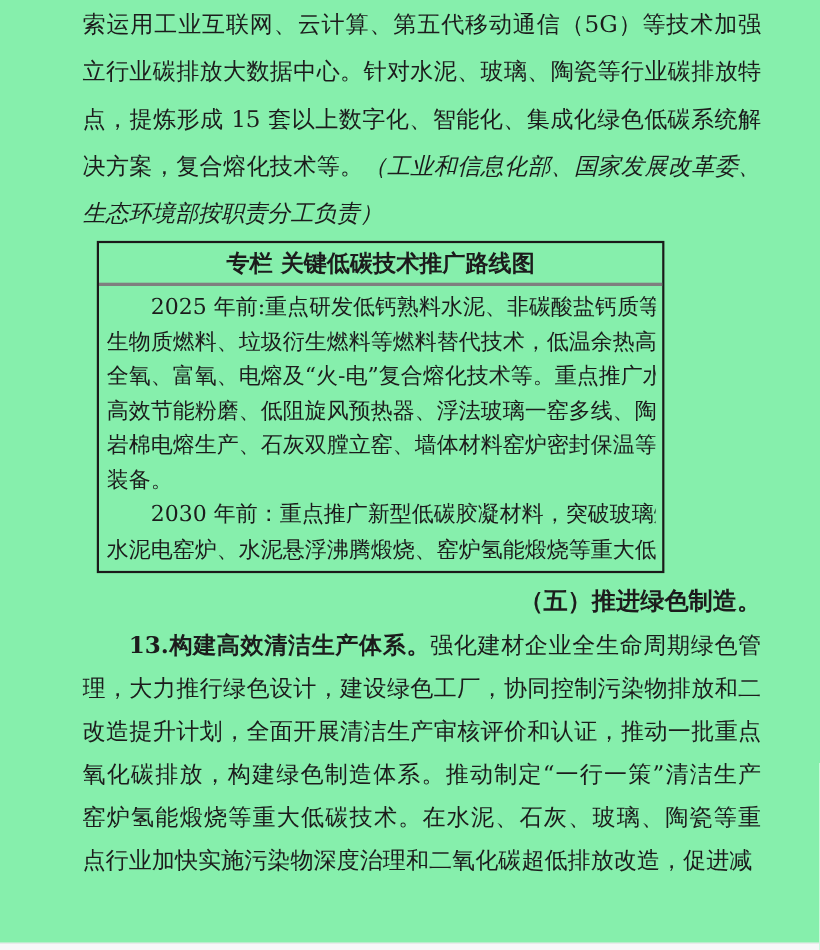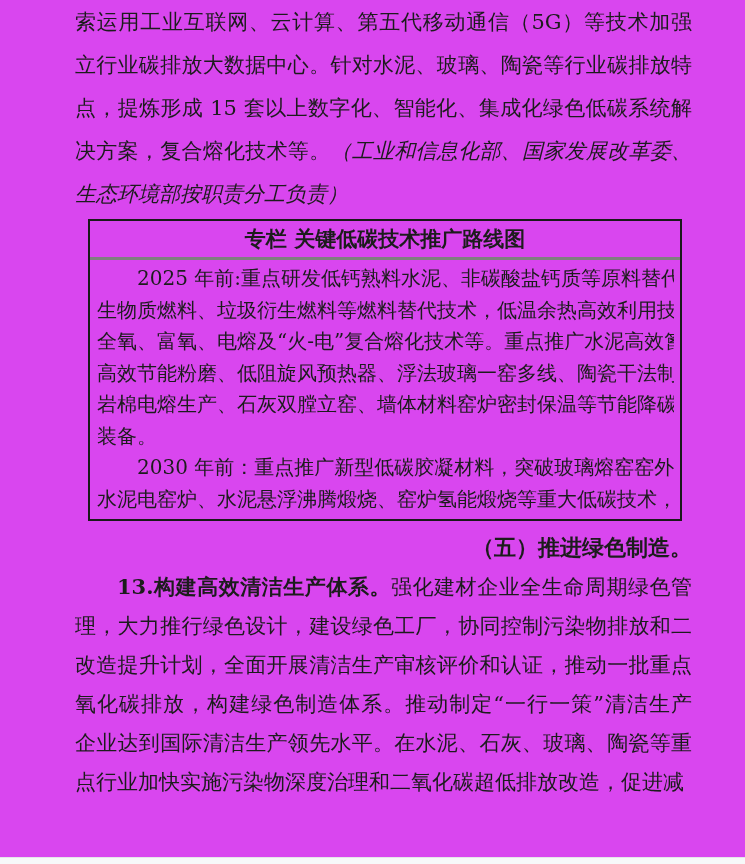--- a/index.html
+++ b/index.html
@@ -7,21 +7,21 @@
     --box-border:#1a1a1a;
     --sep:#7f7f7f;
     --strip-bg:#f7f8f9;
     --strip-border:#e4e6e8;
   }
   *{margin:0;padding:0;box-sizing:border-box;}
   html,body{background:#ffffff;}
   .page{
     position:relative;
     width:745px;height:864px;
-    background:#d946ef;
+    background:#86efac;
     overflow:hidden;
     font-family:"DejaVu Serif","Liberation Serif",serif;
     color:var(--ink);
     text-decoration:underline;
   }
   .doc{position:absolute;left:75px;right:53px;top:0;}
   .para{font-size:21px;line-height:43px;}
   .para-intro{padding-top:1px;}
   .line{
     text-align:justify;
@@ -29,21 +29,21 @@
     white-space:nowrap;
     overflow:hidden;
   }
   .line.no-j{text-align-last:left;}
   .line.indent{text-indent:2em;}
   .seg-b{font-weight:bold;}
   .seg-k{font-style:italic;}
   .callout-box{
     margin-top:3px;
     margin-left:13px;
-    width:594px;
+    width:516px;
     border:2px solid var(--box-border);
   }
   .callout-title{
     font-size:21px;
     font-weight:bold;
     text-align:center;
     line-height:36px;
     border-bottom:3px solid var(--sep);
   }
   .callout-body{
@@ -100,20 +100,20 @@
       </div>
     </div>
 
     <div class="heading">（五）推进绿色制造。</div>
 
     <div class="para para-13">
         <div class="line indent"><span class="seg-b ">13.构建高效清洁生产体系。</span><span class="">强化建材企业全生命周期绿色管</span></div>
         <div class="line"><span class="">理，大力推行绿色设计，建设绿色工厂，协同控制污染物排放和二</span></div>
         <div class="line"><span class="">改造提升计划，全面开展清洁生产审核评价和认证，推动一批重点</span></div>
         <div class="line"><span class="">氧化碳排放，构建绿色制造体系。推动制定“一行一策”清洁生产</span></div>
-        <div class="line"><span class="">企业达到国际清洁生产领先水平。在水泥、石灰、玻璃、陶瓷等重</span></div>
+        <div class="line"><span class="">窑炉氢能煅烧等重大低碳技术。在水泥、石灰、玻璃、陶瓷等重</span></div>
         <div class="line no-j"><span class="">点行业加快实施污染物深度治理和二氧化碳超低排放改造，促进减</span></div>
       </div>
 
   </div>
 
   <div class="bottom-strip"></div>
 </div>
 
 </body></html>

